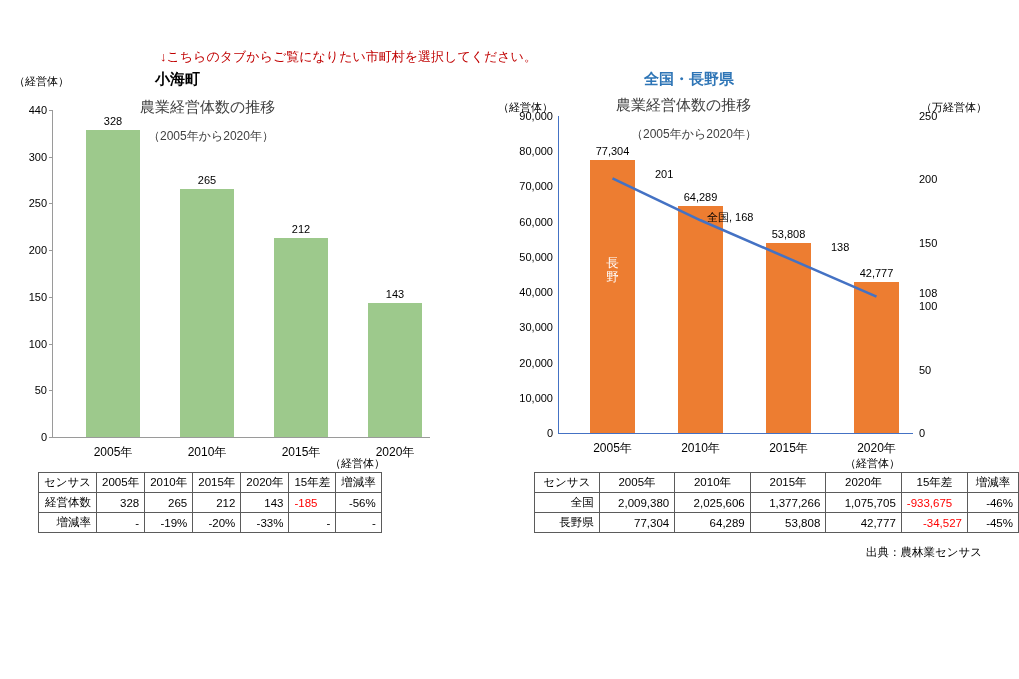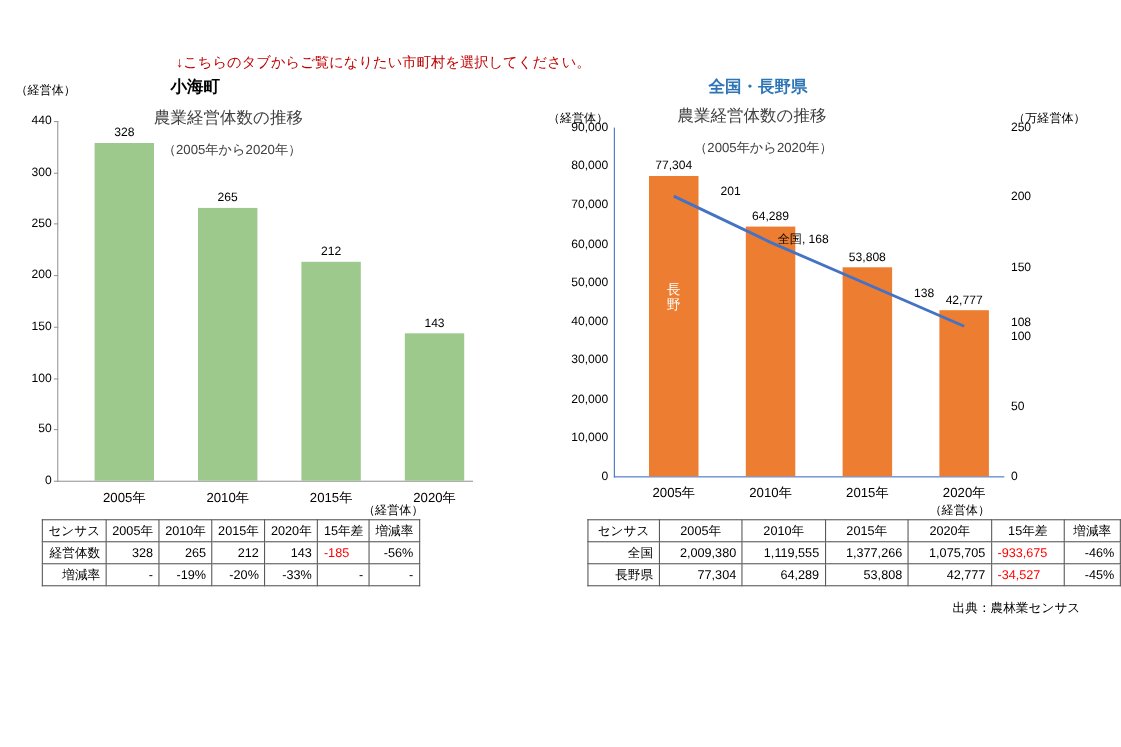--- a/index.html
+++ b/index.html
@@ -324,52 +324,52 @@
       <span class="bar-value">42,777</span>
       <span class="xlabel">2020年</span>
     </div>
 
     <svg class="overlay" width="355" height="318">
       <polyline points="53.5,62.3 141.5,104.3 229.5,142.4 317.5,180.6" fill="none" stroke="#4472c4" stroke-width="2.6"></polyline>
     </svg>
 
     <div class="line-pt-label" style="left:60px; top:52px;">201</div>
     <div class="legend-line" style="left:148px; top:94px;">全国, 168</div>
-    <div class="line-pt-label" style="left:236px; top:145px;">138</div>
+    <div class="line-pt-label" style="left:236px; top:125px;">138</div>
     <div class="line-pt-label" style="left:324px; top:171px;">108</div>
   </div>
 
   <div class="axis-unit-bottom" style="left:355px; top:390px;">（経営体）</div>
 </div>
 
 <table class="data" id="right-table" style="left:534px; top:472px;">
   <tbody>
       <tr>
     <th class="lbl" style="width:66px;">センサス</th>
     <th class="lbl" style="width:78px;">2005年</th>
     <th class="lbl" style="width:78px;">2010年</th>
     <th class="lbl" style="width:78px;">2015年</th>
     <th class="lbl" style="width:78px;">2020年</th>
     <th class="lbl shade-h" style="width:68px;">15年差</th>
     <th class="lbl shade-h" style="width:52px;">増減率</th>
   </tr>
   <tr>
     <td class="lbl">全国</td>
     <td>2,009,380</td>
-    <td>1,119,555</td>
+    <td>2,025,606</td>
     <td>1,377,266</td>
     <td>1,075,705</td>
     <td class="neg shade-plain" style="text-align:left;">-933,675</td>
     <td class="shade">-46%</td>
   </tr>
   <tr>
     <td class="lbl">長野県</td>
     <td>77,304</td>
     <td>64,289</td>
     <td>53,808</td>
     <td>42,777</td>
-    <td class="neg shade-plain" style="text-align:left;">-34,527</td>
+    <td class="neg shade-plain" style="text-align:right;">-34,527</td>
     <td class="shade">-45%</td>
   </tr>
 </tbody>
   </table>
 
 <div class="source" style="left:866px; top:545px;">出典：農林業センサス</div>
 
 </body></html>

